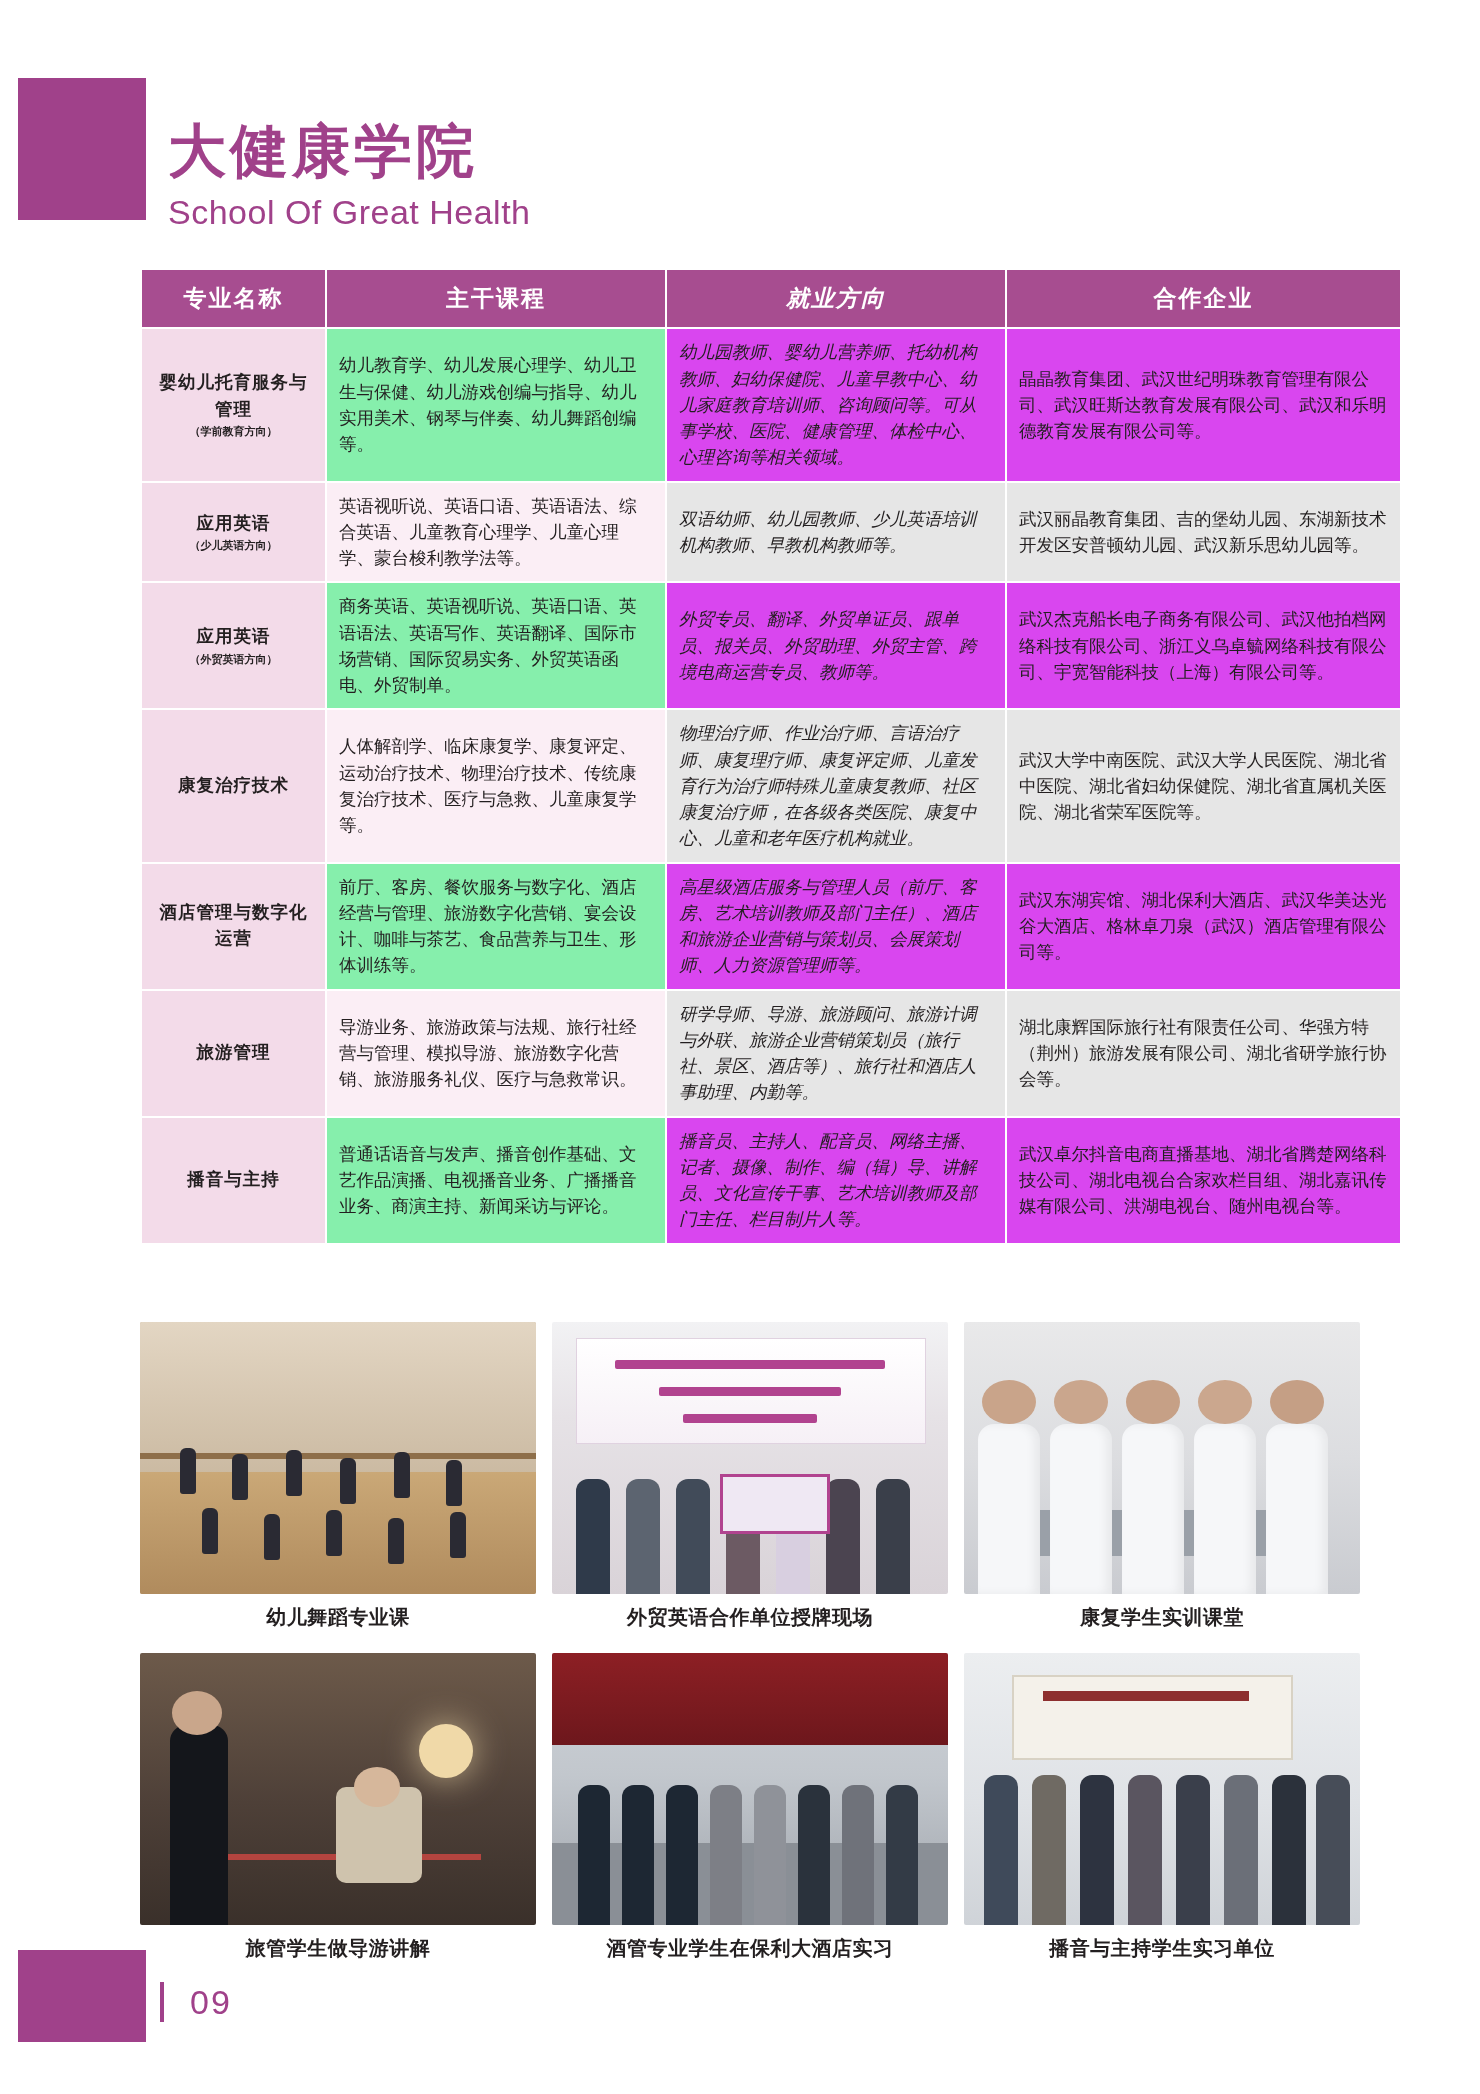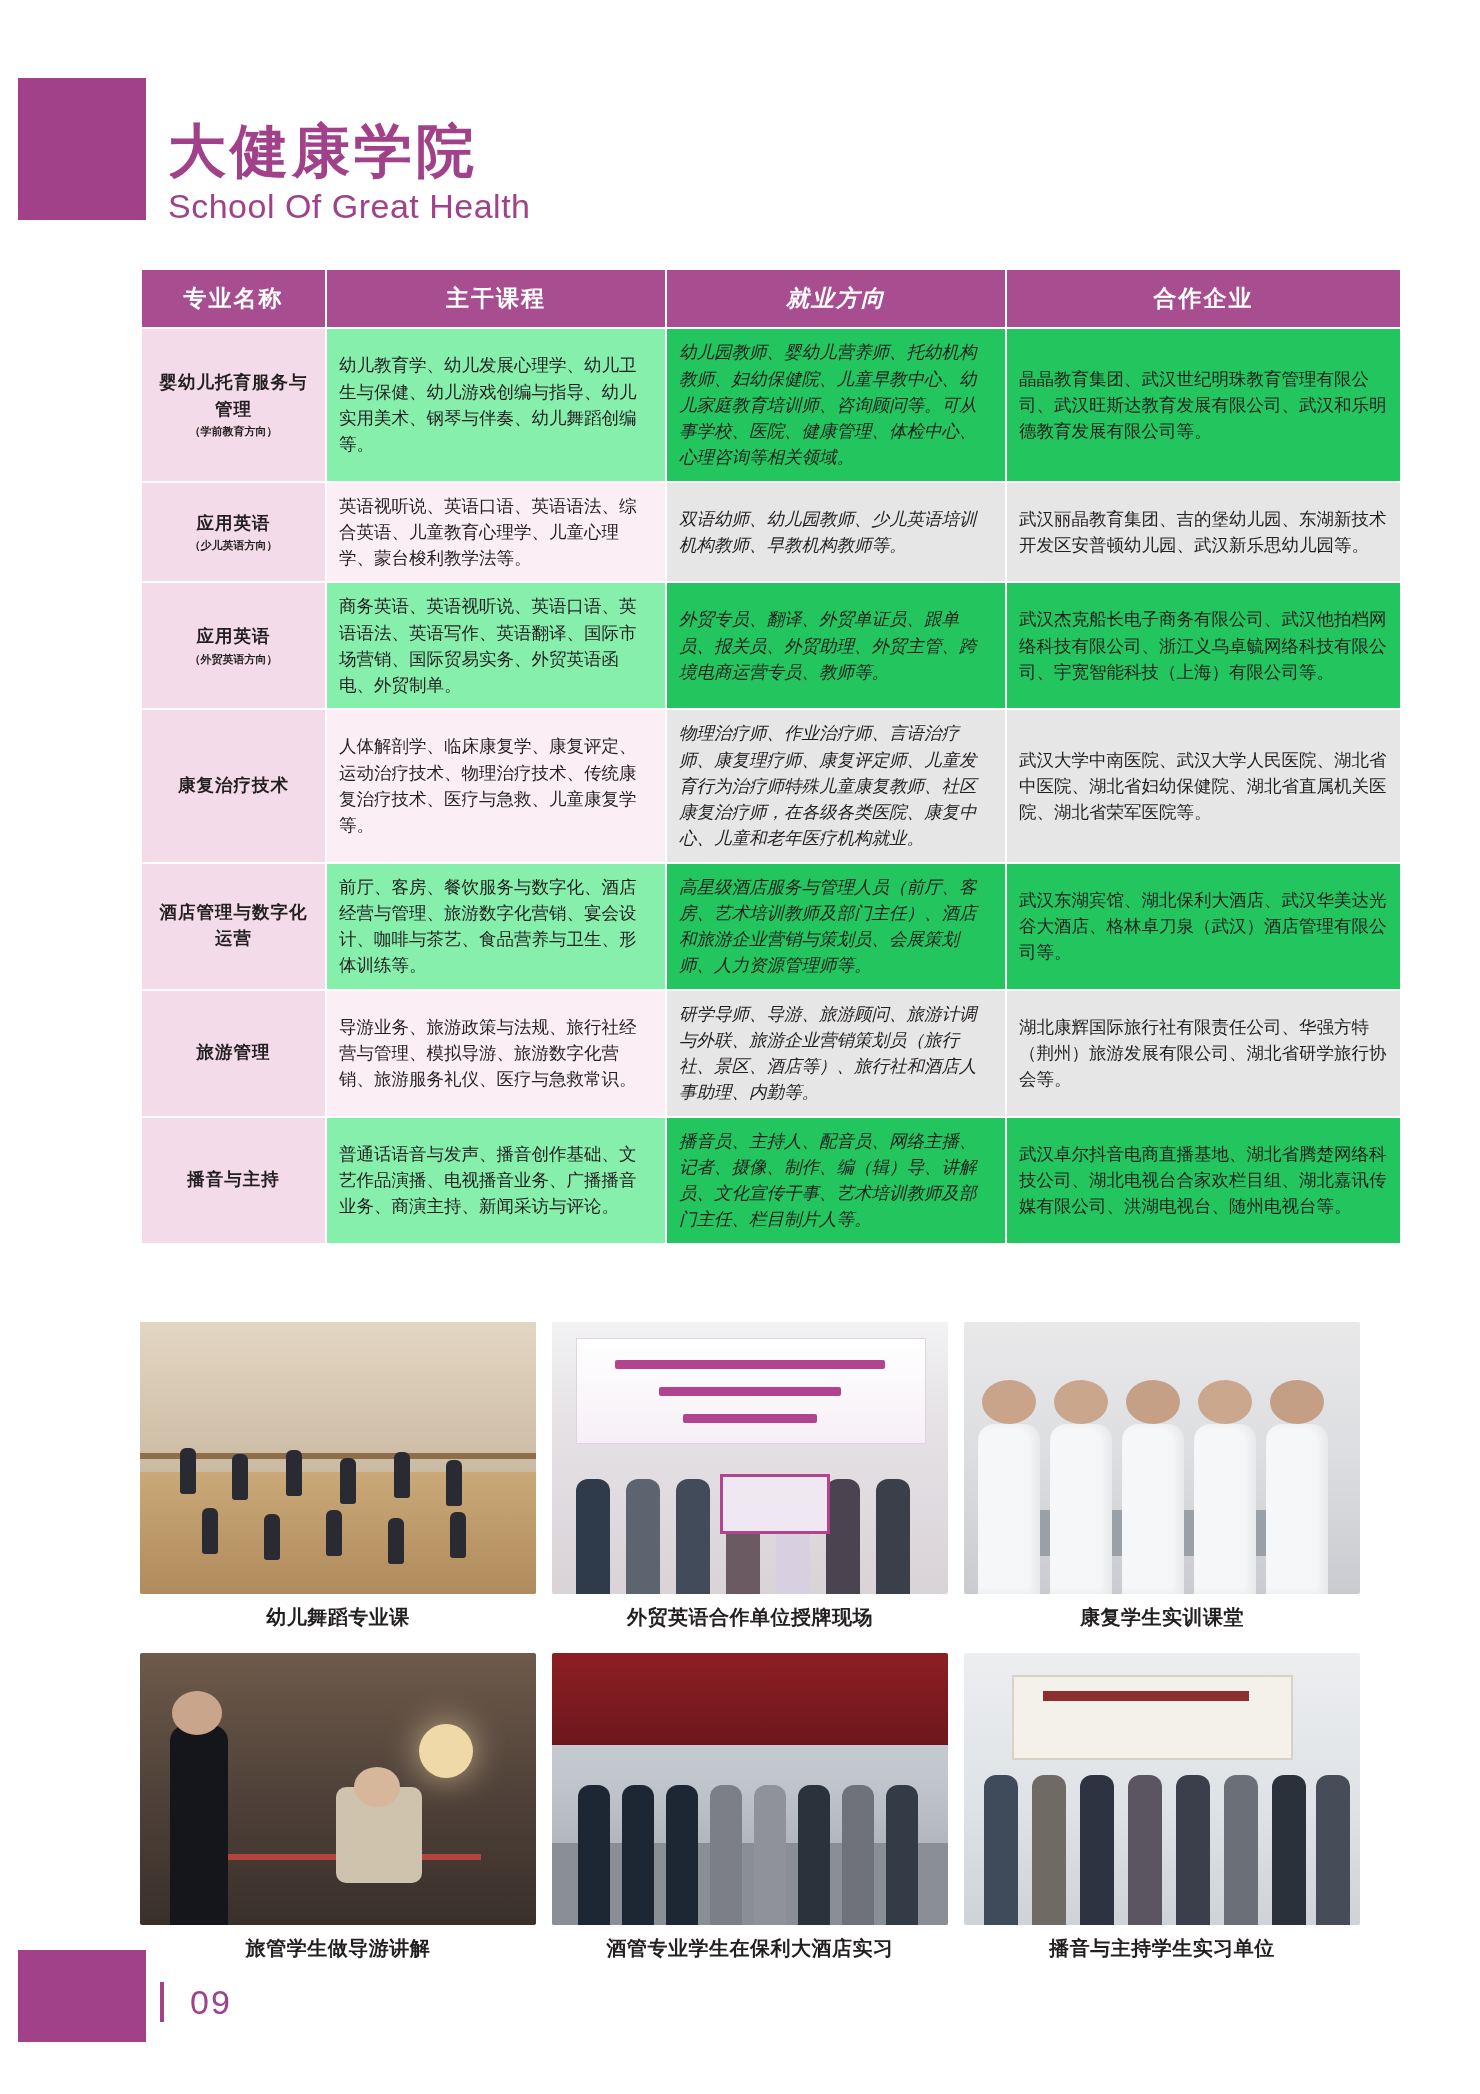--- a/index.html
+++ b/index.html
@@ -34,21 +34,21 @@
     font-weight:bold;
     color:#a0418a;
     letter-spacing:4px;
     line-height:1.15;
   }
   .header .title-en {
     font-family:"Liberation Sans", sans-serif;
     font-size:34px;
     color:#a0418a;
     letter-spacing:0.5px;
-    margin-top:2px;
+    margin-top:8px;
   }
   
   .tbl {
     position:absolute;
     left:140px; top:268px;
     width:1220px;
     border-collapse:collapse;
     table-layout:fixed;
   }
   .tbl th {
@@ -84,21 +84,21 @@
     font-size:11px;
     letter-spacing:0;
     margin-top:2px;
   }
   .c-courses { width:330px; }
   .c-jobs { width:330px;font-style:italic; }
   .c-partners { width:385px; }
   
   .row-a .c-name { background:#f3dbe9; }
   .row-a .c-courses { background:#86efac; }
-  .row-a .c-jobs, .row-a .c-partners { background:#22c55e; }
+  .row-a .c-jobs, .row-a .c-partners { background:#d946ef; }
   .row-b .c-name { background:#f3dbe9; }
   .row-b .c-courses { background:#fbeef5; }
   .row-b .c-jobs, .row-b .c-partners { background:#e6e6e6; }
 
   
   .photos {
     position:absolute;
     left:140px; top:1322px;
     width:1220px;
   }

